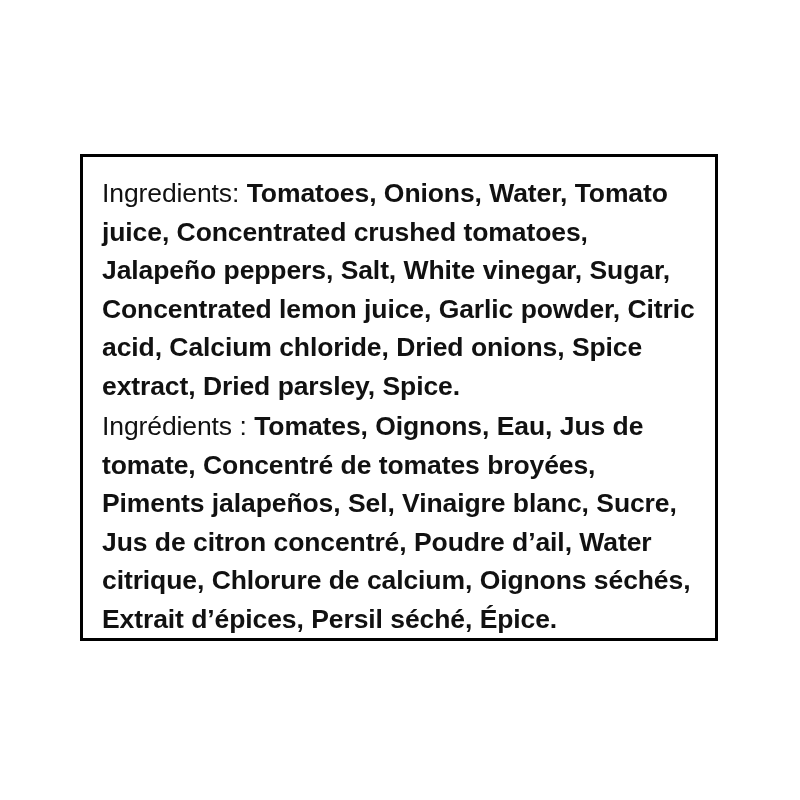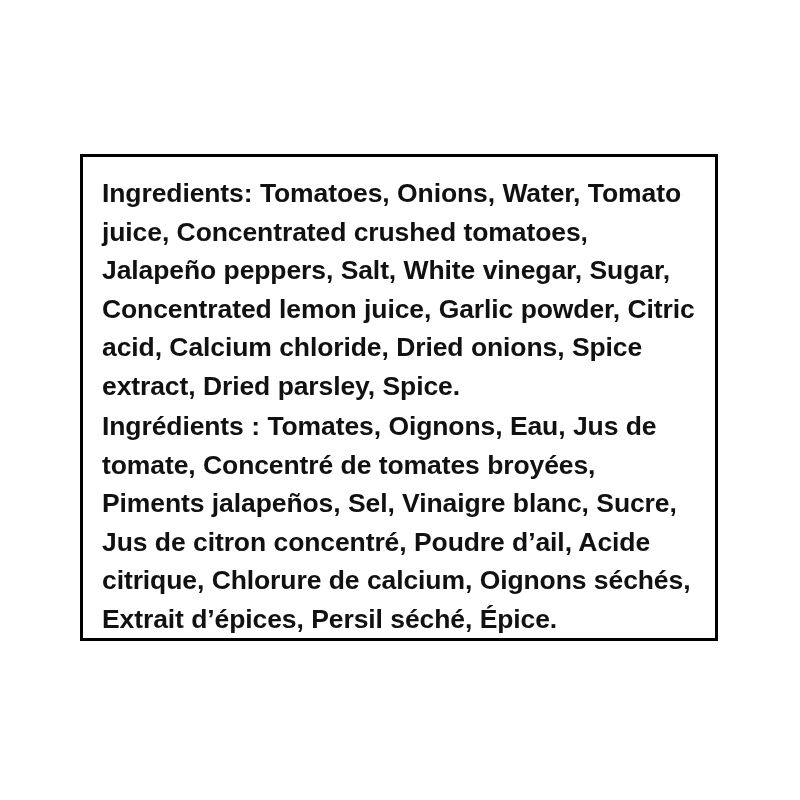--- a/index.html
+++ b/index.html
@@ -43,33 +43,33 @@
 
   .block-en {
     margin: 0;
   }
 
   .block-fr {
     margin: 2px 0 0 0;
   }
 
   .lead {
-    font-weight: bold;
+    font-weight: normal;
   }
 
   .body-text {
     font-weight: bold;
   }
 </style>
 </head>
 <body>
 
 <div class="page">
 
   <div class="ingredients-panel">
 
     <p class="block block-en"><span class="lead">Ingredients:</span><span class="body-text"> Tomatoes, Onions, Water, Tomato juice, Concentrated crushed tomatoes, Jalapeño peppers, Salt, White vinegar, Sugar, Concentrated lemon juice, Garlic powder, Citric acid, Calcium chloride, Dried onions, Spice extract, Dried parsley, Spice.</span></p>
 
-    <p class="block block-fr"><span class="lead">Ingrédients :</span><span class="body-text"> Tomates, Oignons, Eau, Jus de tomate, Concentré de tomates broyées, Piments jalapeños, Sel, Vinaigre blanc, Sucre, Jus de citron concentré, Poudre d’ail, Acide citrique, Chlorure de calcium, Oignons séchés, Extrait d’épices, Persil séché, Épice.</span></p>
+    <p class="block block-fr"><span class="lead">Ingrédients :</span><span class="body-text"> Tomates, Oignons, Eau, Jus de tomate, Concentré de tomates broyées, Piments jalapeños, Sel, Vinaigre blanc, Sucre, Jus de citron concentré, Poudre d’ail, Water citrique, Chlorure de calcium, Oignons séchés, Extrait d’épices, Persil séché, Épice.</span></p>
 
   </div>
 
 </div>
 
 </body></html>

